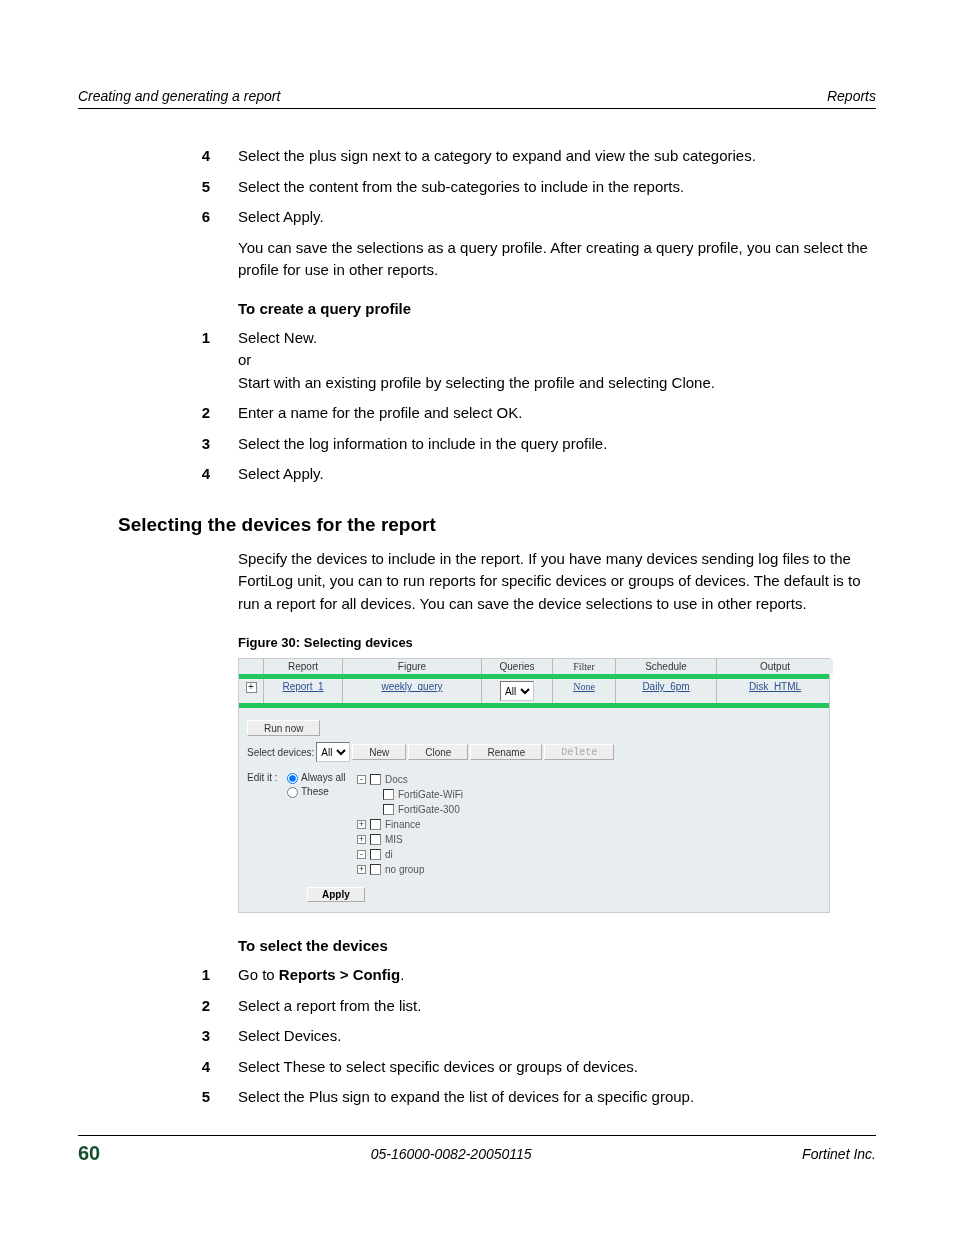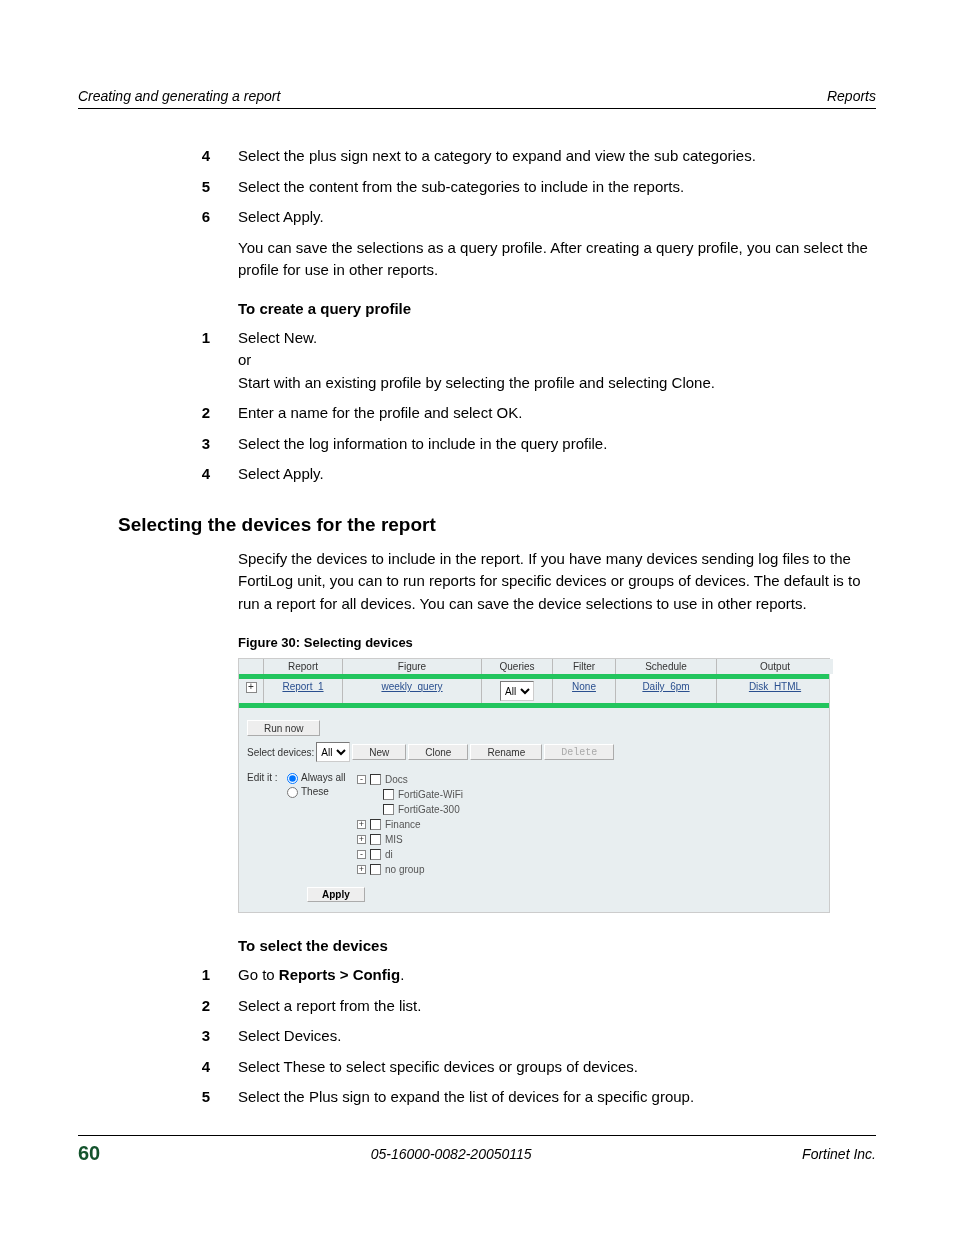--- a/index.html
+++ b/index.html
@@ -105,21 +105,21 @@
     text-align: center;
     padding: 2px 0;
     border-right: 1px solid #bbb;
     flex: 0 0 auto;
   }
   .fig-th { background: #E8EEF0; }
   .col-exp { width: 24px; }
   .col-rep { width: 78px; }
   .col-q { width: 138px; }
   .col-dev { width: 70px; }
-  .col-fil { width: 62px; }
+  .col-fil { width: 62px; font-family: Liberation Serif, serif; }
   .col-sch { width: 100px; }
   .col-out { width: 116px; border-right:none; }
   .fig-link { color: #2a4f8f; text-decoration: underline; }
   .fig-body { padding: 6px 8px 10px 8px; }
   .fig-btn {
     background: #eee;
     border: 1px outset #fff;
     font-size: 10px;
     padding: 0 16px;
     height: 16px;

